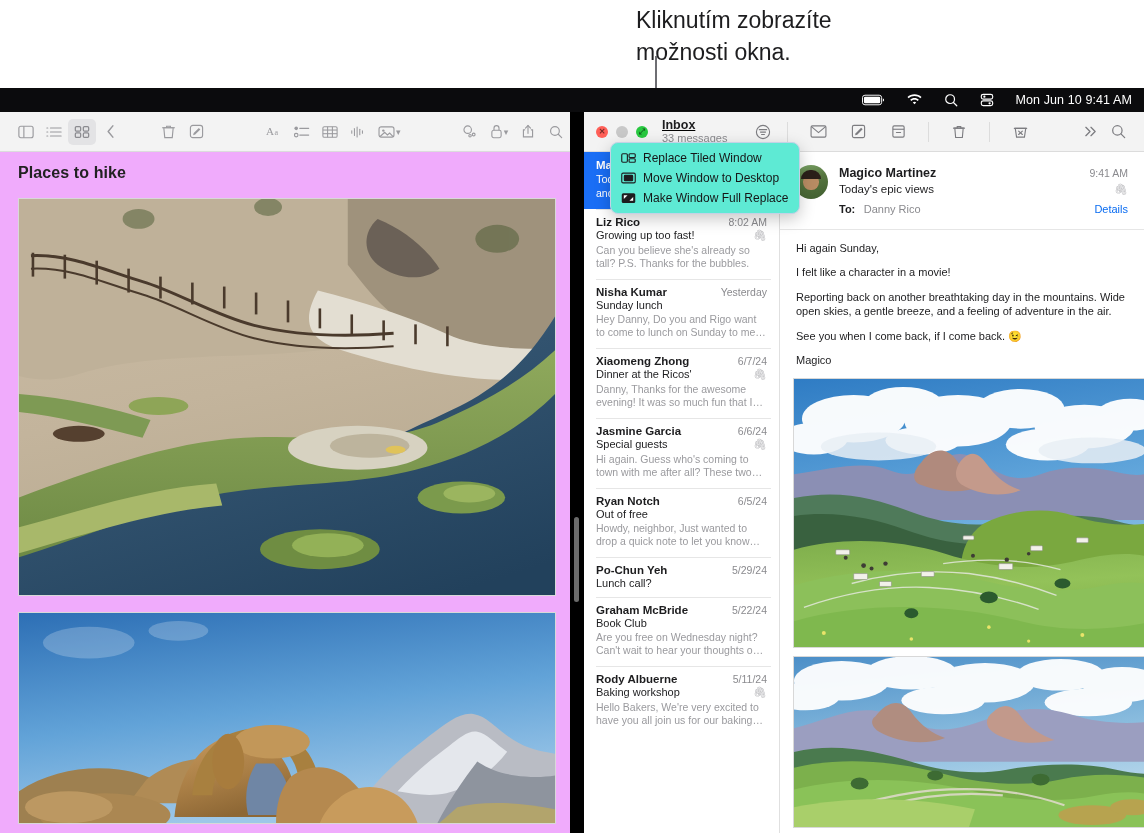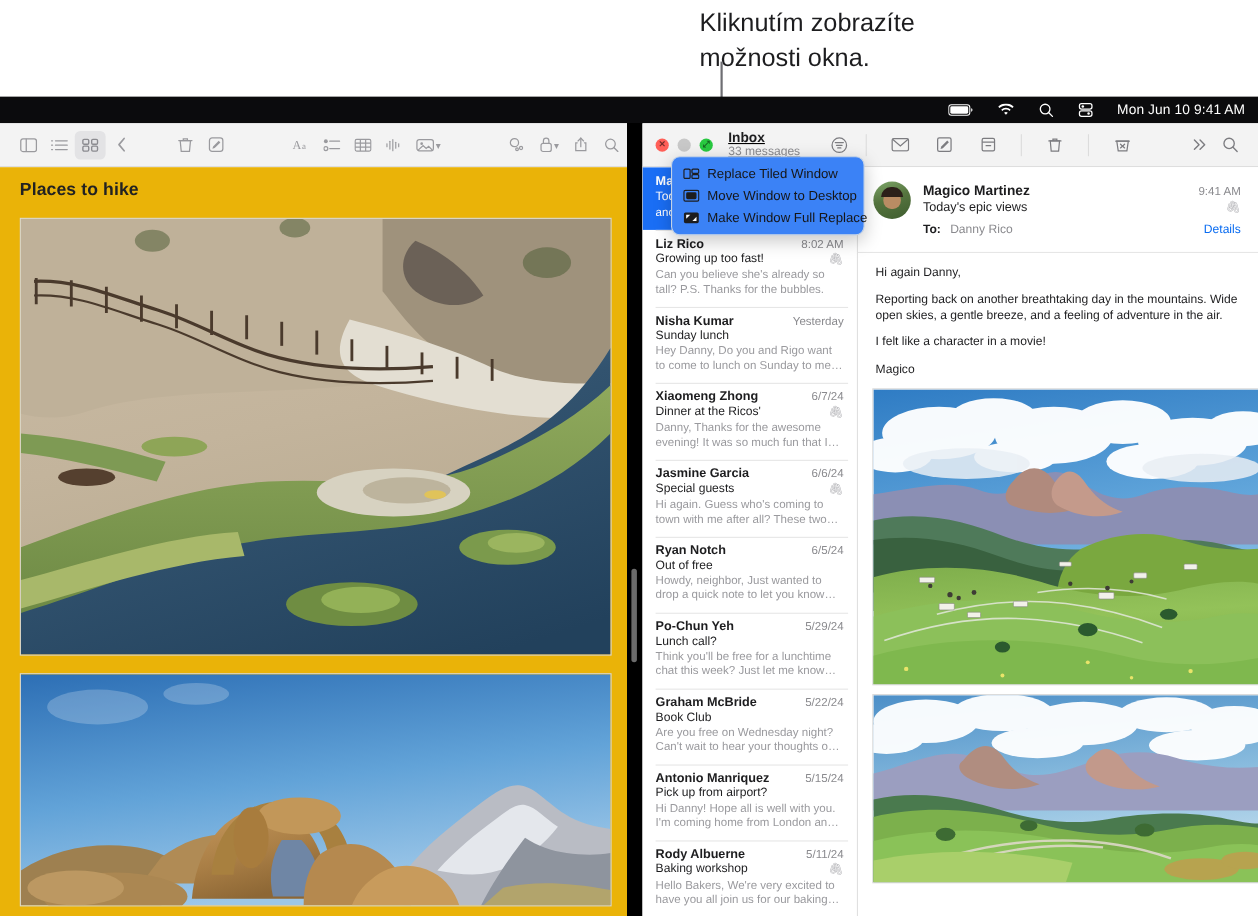--- a/index.html
+++ b/index.html
@@ -55,21 +55,21 @@
   }
   .tb-icon {
     width: 28px; height: 26px; display: flex; align-items: center; justify-content: center;
     color: #9a9a9e; flex: 0 0 auto;
   }
   .tb-icon.active { background: #e3e3e5; border-radius: 5px; color:#8b8b90; }
   .tb-gap-sm { width: 14px; }
   .tb-gap-md { width: 34px; }
   .tb-gap-lg { width: 56px; }
   .chev { font-size: 9px; margin-left: 1px; color:#9a9a9e; }
-  .notes-body { background: #eab308; height: 681px; position: relative; overflow: hidden; }
+  .notes-body { background: #f0abfc; height: 681px; position: relative; overflow: hidden; }
   .note-title {
     font-size: 16px; font-weight: 700; color: #222; padding: 12px 0 0 18px;
     letter-spacing: .1px;
   }
   .note-photo { margin: 16px 0 0 18px; width: 538px; border: 1px solid #d8d8d8; display:block; }
 
   
   .tile-divider {
     position: absolute; left: 570px; top: 24px; width: 14px; height: 721px;
     background: #000;
@@ -94,22 +94,22 @@
     position:absolute; inset:0; display:flex; align-items:center; justify-content:center;
     font-size: 8px; color: rgba(0,0,0,.55); font-weight: 700; line-height: 1;
   }
   .mbx-title { margin-left: 14px; line-height: 1.15; text-decoration: underline; }
   .mbx-name { font-size: 12.5px; font-weight: 700; color: #1d1d1f; }
   .mbx-count { font-size: 11px; color: #8a8a8e; }
   .mail-tb-sep { width: 1px; height: 20px; background: #dcdcdc; margin: 0 10px; }
 
   
   .win-menu {
-    position: absolute; left: 26px; top: 30px; width: 176px;
-    background: #3b82f6; border: 1px solid #c3d2e6; border-radius: 8px;
+    position: absolute; left: 26px; top: 30px; width: 190px;
+    background: #5eead4; border: 1px solid #c3d2e6; border-radius: 8px;
     box-shadow: 0 5px 16px rgba(0,0,0,.22); padding: 5px 0; z-index: 40;
   }
   .win-menu-item {
     display: flex; align-items: center; gap: 7px; padding: 3px 10px;
     font-size: 12px; color: #161617; white-space: nowrap;
   }
   .wm-ico { width: 15px; height: 14px; display:flex; align-items:center; justify-content:center; }
 
   
   .mail-cols { display: flex; height: 681px; }
@@ -620,44 +620,33 @@
           </div>
 
           <div class="msg-row">
             <div class="msg-line1">
               <span class="msg-from">Po-Chun Yeh</span>
               <span class="msg-date">5/29/24</span>
             </div>
             <div class="msg-line2">
               <span class="msg-subject">Lunch call?</span>
             </div>
-            <div class="msg-preview">Think you'll be free for a lunchtime chat this week? Just let me know…</div>
           </div>
 
           <div class="msg-row">
             <div class="msg-line1">
               <span class="msg-from">Graham McBride</span>
               <span class="msg-date">5/22/24</span>
             </div>
             <div class="msg-line2">
               <span class="msg-subject">Book Club</span>
             </div>
             <div class="msg-preview">Are you free on Wednesday night? Can't wait to hear your thoughts o…</div>
           </div>
 
-          <div class="msg-row">
-            <div class="msg-line1">
-              <span class="msg-from">Antonio Manriquez</span>
-              <span class="msg-date">5/15/24</span>
-            </div>
-            <div class="msg-line2">
-              <span class="msg-subject">Pick up from airport?</span>
-            </div>
-            <div class="msg-preview">Hi Danny! Hope all is well with you. I'm coming home from London an…</div>
-          </div>
 
           <div class="msg-row">
             <div class="msg-line1">
               <span class="msg-from">Rody Albuerne</span>
               <span class="msg-date">5/11/24</span>
             </div>
             <div class="msg-line2">
               <span class="msg-subject">Baking workshop</span>
               <span class="msg-clip">🖇</span>
             </div>
@@ -682,23 +671,24 @@
                 <span>
                   <span class="rh-to-label">To:</span>
                   <span class="rh-to-name">Danny Rico</span>
                 </span>
                 <span class="rh-details">Details</span>
               </div>
             </div>
           </div>
 
           <div class="read-body">
-            <p>Hi again Danny,</p>
+            <p>Hi again Sunday,</p>
+            <p>I felt like a character in a movie!</p>
             <p>Reporting back on another breathtaking day in the mountains. Wide open skies, a gentle breeze, and a feeling of adventure in the air.</p>
-            <p>I felt like a character in a movie!</p>
+            <p>See you when I come back, if I come back. 😉</p>
             <p>Magico</p>
           </div>
 
           <svg class="mail-photo" width="352" height="270" viewBox="0 0 352 270" preserveAspectRatio="none">
             <defs>
               <linearGradient id="sky3" x1="0" y1="0" x2="0.2" y2="1">
                 <stop offset="0%" stop-color="#2f7cc4"></stop>
                   <stop offset="55%" stop-color="#64a8dc"></stop>
                   <stop offset="100%" stop-color="#a9d1ea"></stop>
               </linearGradient>

